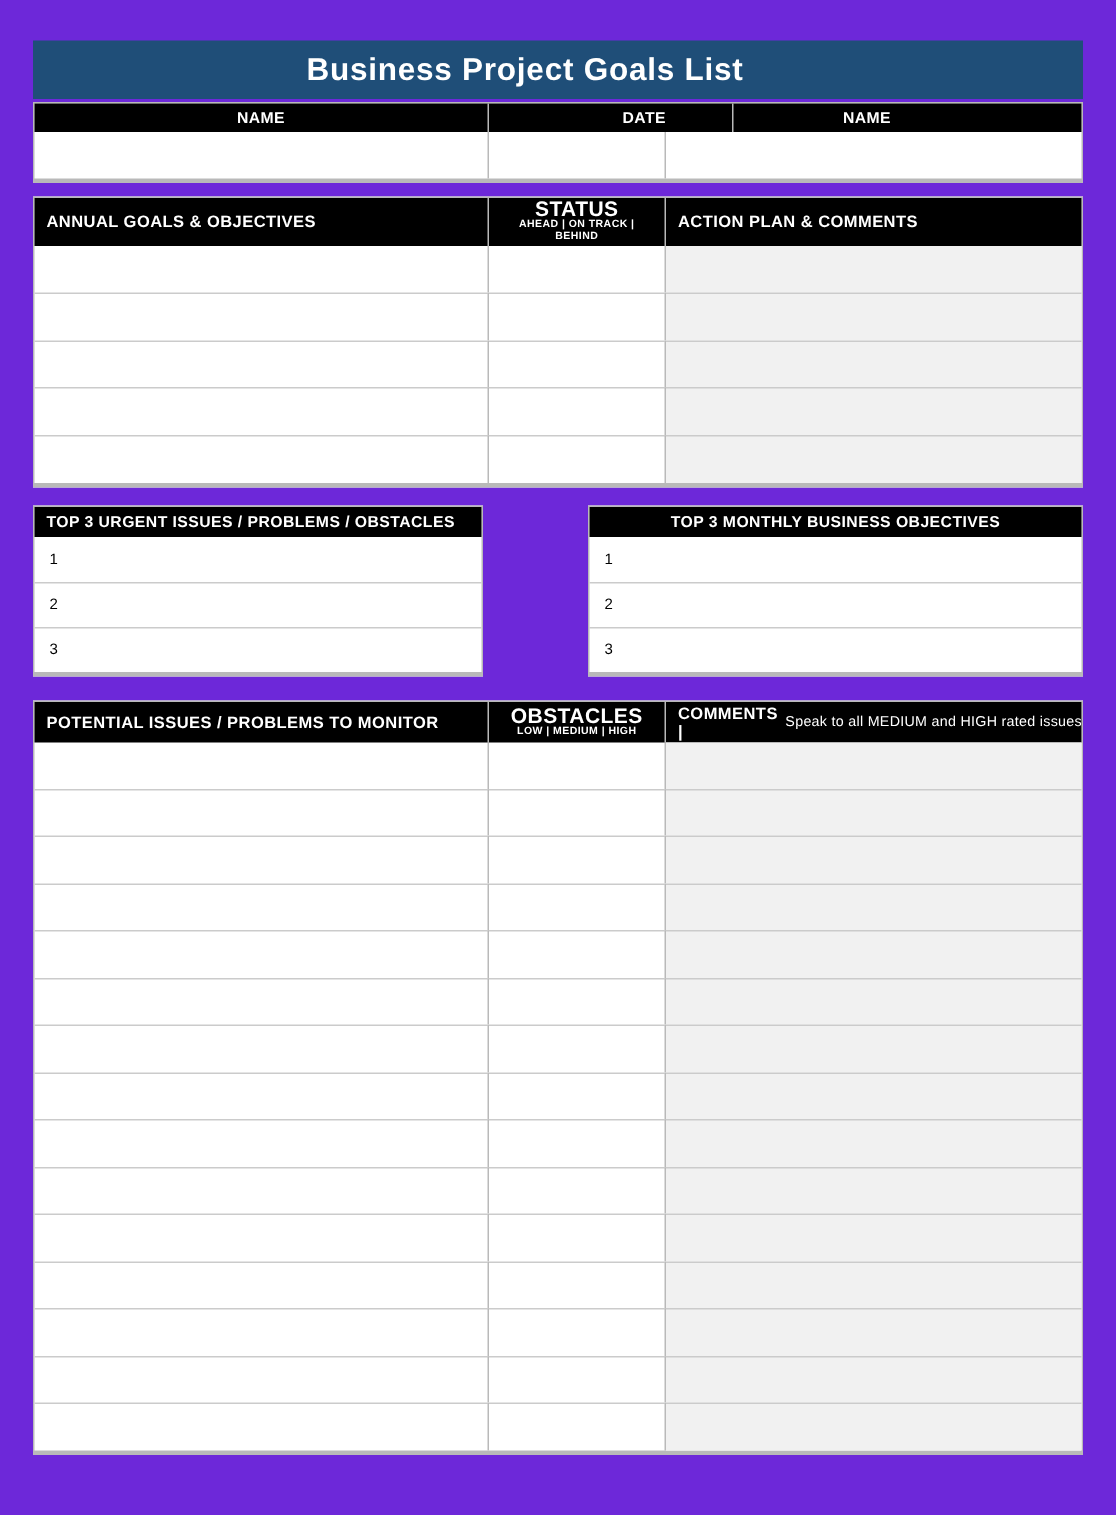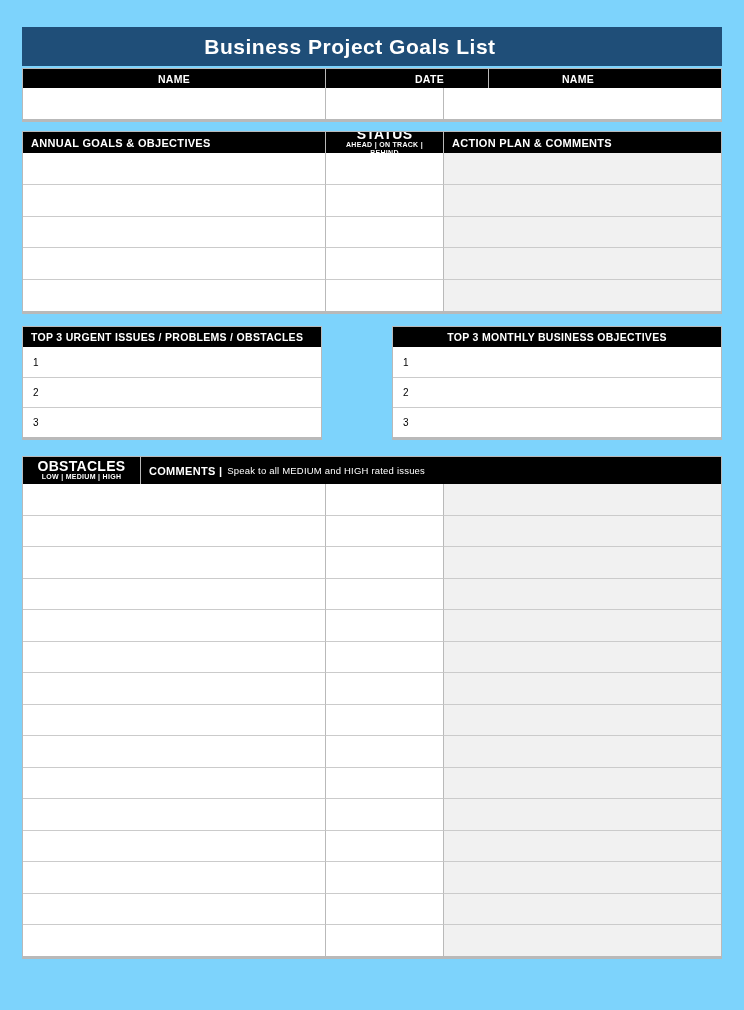--- a/index.html
+++ b/index.html
@@ -1,17 +1,17 @@
 <!DOCTYPE html>
 <html style="--accent-blue: #1f4e78; --header-black: #000000; --cell-gray: #f1f1f1; --border-gray: #b9b9b9; --row-line: #cbcbcb;"><head>
 <meta charset="utf-8">
 <style>
   html,body { margin:0; padding:0; background:#ffffff; }
   .page {
-    position:relative; width:744px; height:1010px; background:#7dd3fc;
+    position:relative; width:744px; height:1010px; background:#6d28d9;
     font-family:"Liberation Sans", sans-serif; overflow:hidden;text-decoration:underline;
   }
   .content { position:absolute; left:22px; top:27px; width:700px; }
 
   
   .title-bar {
     height:39px; background:var(--accent-blue,#1f4e78);
     display:flex; align-items:center; justify-content:center;
     margin-bottom:2px; box-sizing:border-box; padding-right:44px;
   }
@@ -47,21 +47,21 @@
   .td.gray { background:var(--cell-gray,#f1f1f1); }
 
   
   .info .hrow { height:19px;gap:45px; }
   .info .hcell { justify-content:center; font-size:10.5px; }
   .info .hcell.title-cell { padding-right:99px; }
   .info .tbody { height:31px; }
   .info { margin-bottom:9px; }
 
   
-  .annual .hrow { height:21px; }
+  .annual .hrow { height:32px; }
   .annual .hcell { font-size:11px; }
   .annual .hcell.left, .issues .hcell.left { padding-left:8px; justify-content:flex-start; }
   .stack { flex-direction:column; justify-content:center; text-align:center; }
   .stack .line1 { font-size:14px; line-height:11px; display:block; }
   .stack .line2 { font-size:7px; line-height:8px; display:block; width:102px; margin:1px auto 0; }
   .annual .tbody { height:158px; }
   .annual { margin-bottom:12px; }
 
   
   .twins { display:flex; justify-content:space-between; margin-bottom:16px; }
@@ -174,20 +174,21 @@
           <span>2</span>
         </div>
         <div class="numrow">
           <span>3</span>
         </div>
       </div>
     </div>
 
     <div class="tbl issues">
       <div class="hrow">
+        <div class="hcell c1 left">POTENTIAL ISSUES / PROBLEMS TO MONITOR</div>
         <div class="hcell c2 stack">
           <span class="line1">OBSTACLES</span>
           <span class="line2">LOW | MEDIUM | HIGH</span>
         </div>
         <div class="hcell c3 comments-cell">
           <span>COMMENTS |</span>
           <span class="rest">Speak to all MEDIUM and HIGH rated issues</span>
         </div>
       </div>
       <div class="tbody">

